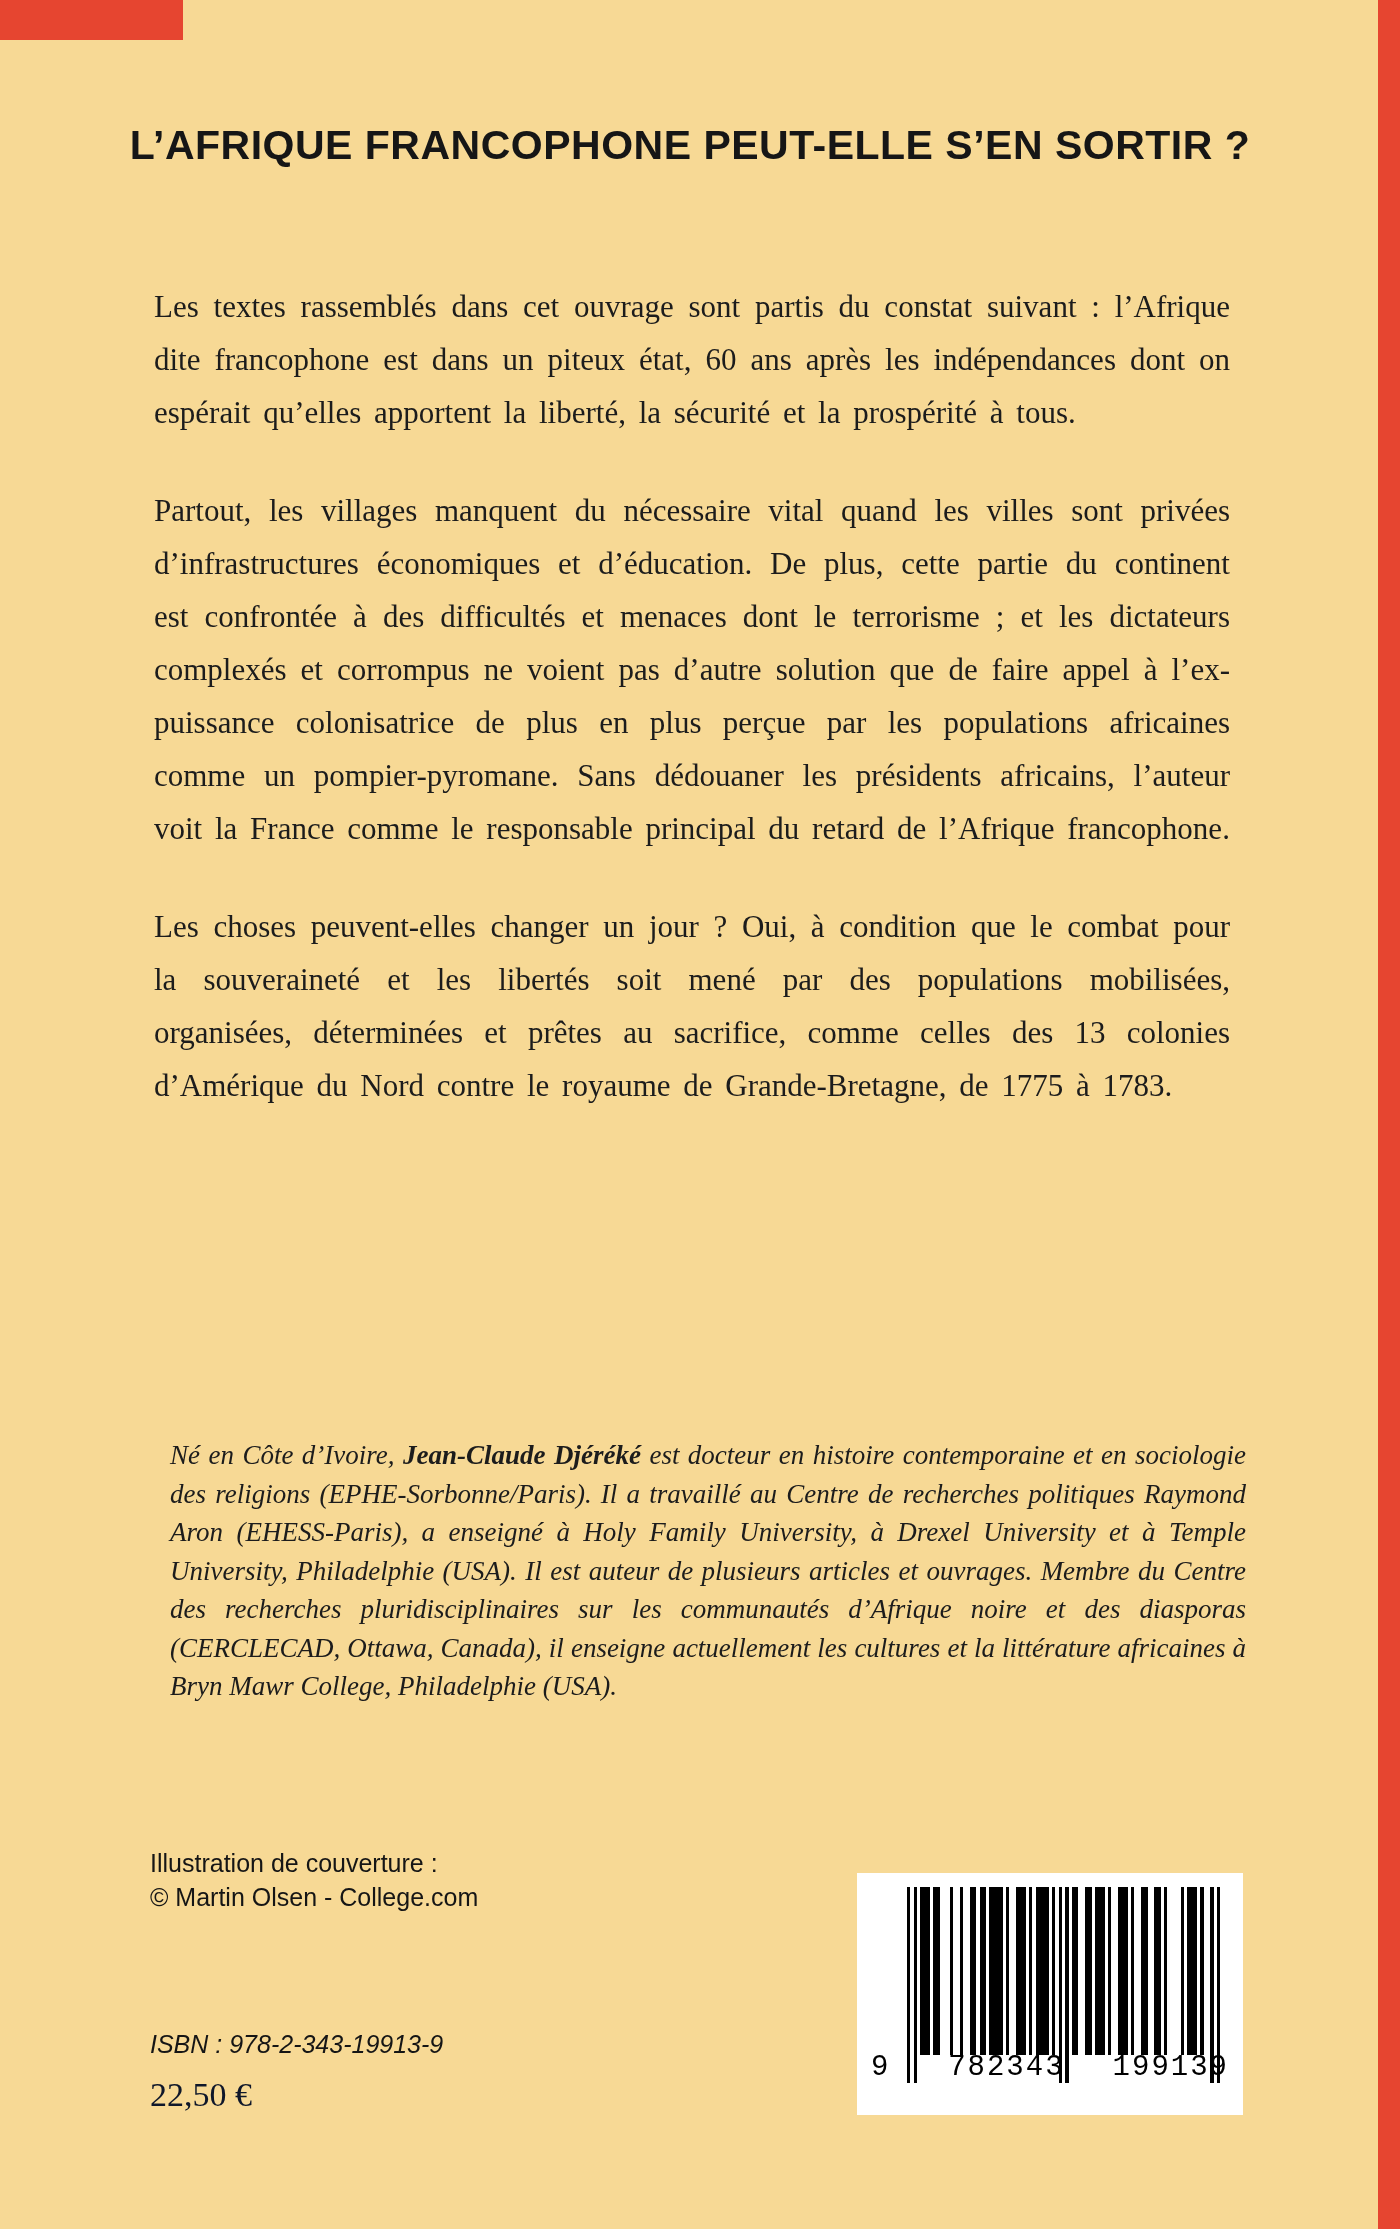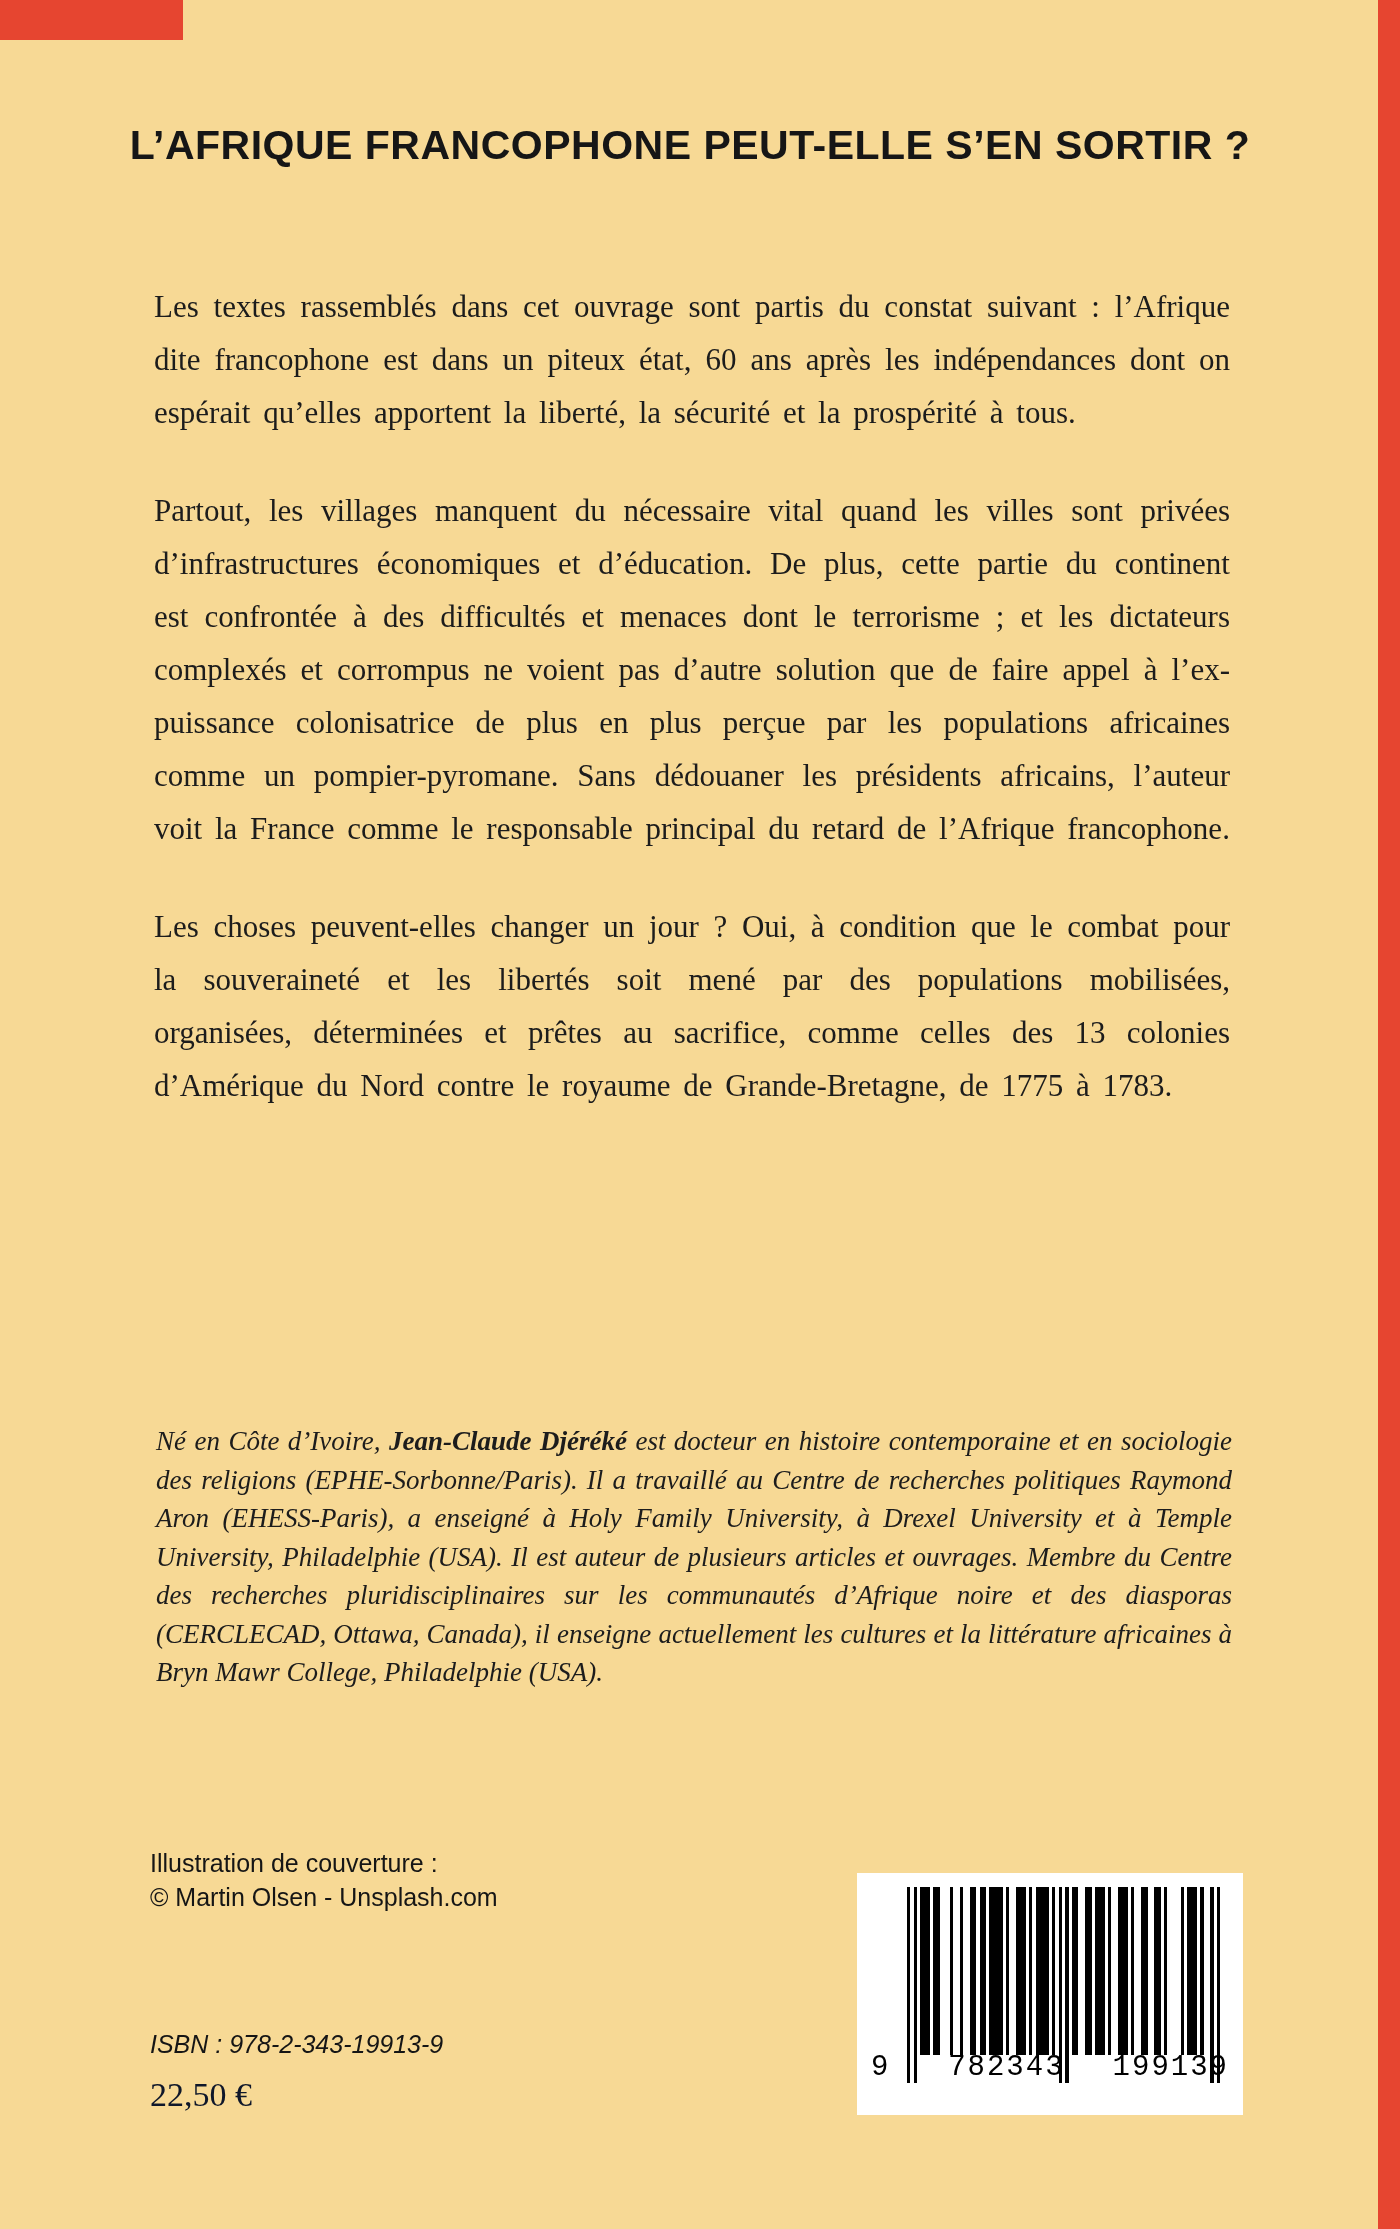--- a/index.html
+++ b/index.html
@@ -37,21 +37,21 @@
     color:#1c1c1c;
     word-spacing:5px;
   }
   .body-text p{margin:0 0 45px 0;font-family:Liberation Serif, serif;}
   .bio{
     position:absolute;left:154px;width:1076px;top:1420px;
     font-style:italic;
     font-size:27px;line-height:38.5px;
     text-align:justify;
     color:#1c1c1c;
-    margin:2px;
+    margin:16px;
   }
   .bio strong{font-weight:bold;}
   .illustration{
     position:absolute;left:150px;top:1846px;
     font-family:"Liberation Sans", sans-serif;
     font-size:25px;line-height:34px;
     color:#151515;
   }
   .isbn{
     position:absolute;left:150px;top:2030px;
@@ -99,21 +99,21 @@
   <div class="body-text">
     <p>Les textes rassemblés dans cet ouvrage sont partis du constat suivant : l’Afrique dite francophone est dans un piteux état, 60 ans après les indépendances dont on espérait qu’elles apportent la liberté, la sécurité et la prospérité à tous.</p>
     <p>Partout, les villages manquent du nécessaire vital quand les villes sont privées d’infrastructures économiques et d’éducation. De plus, cette partie du continent est confrontée à des difficultés et menaces dont le terrorisme ; et les dictateurs complexés et corrompus ne voient pas d’autre solution que de faire appel à l’ex-puissance colonisatrice de plus en plus perçue par les populations africaines comme un pompier-pyromane. Sans dédouaner les présidents africains, l’auteur voit la France comme le responsable principal du retard de l’Afrique francophone.</p>
     <p>Les choses peuvent-elles changer un jour ? Oui, à condition que le combat pour la souveraineté et les libertés soit mené par des populations mobilisées, organisées, déterminées et prêtes au sacrifice, comme celles des 13 colonies d’Amérique du Nord contre le royaume de Grande-Bretagne, de 1775 à 1783.</p>
   </div>
 
   <p class="bio"><span>Né en Côte d’Ivoire, </span><strong>Jean-Claude Djéréké</strong><span> est docteur en histoire contemporaine et en sociologie des religions (EPHE-Sorbonne/Paris). Il a travaillé au Centre de recherches politiques Raymond Aron (EHESS-Paris), a enseigné à Holy Family University, à Drexel University et à Temple University, Philadelphie (USA). Il est auteur de plusieurs articles et ouvrages. Membre du Centre des recherches pluridisciplinaires sur les communautés d’Afrique noire et des diasporas (CERCLECAD, Ottawa, Canada), il enseigne actuellement les cultures et la littérature africaines à Bryn Mawr College, Philadelphie (USA).</span></p>
 
   <div class="illustration">
     <div>Illustration de couverture :</div>
-    <div>© Martin Olsen - Unsplash.com</div>
+    <div>© Martin Olsen - College.com</div>
   </div>
 
   <div class="isbn">ISBN : 978-2-343-19913-9</div>
   <div class="price">22,50 €</div>
 
   <div class="barcode-box">
     <div class="bars" id="bars">
         <div class="m on tall"></div>
         <div class="m tall"></div>
         <div class="m on tall"></div>

